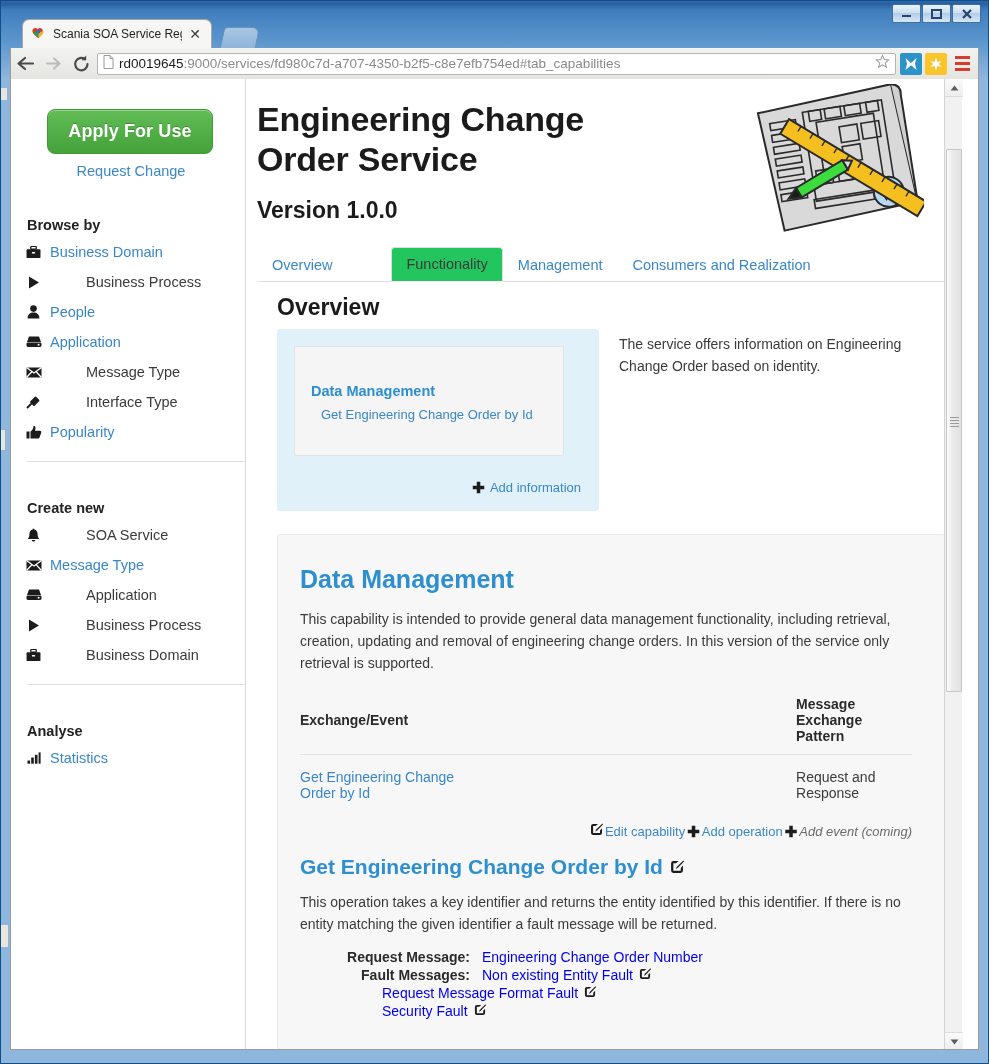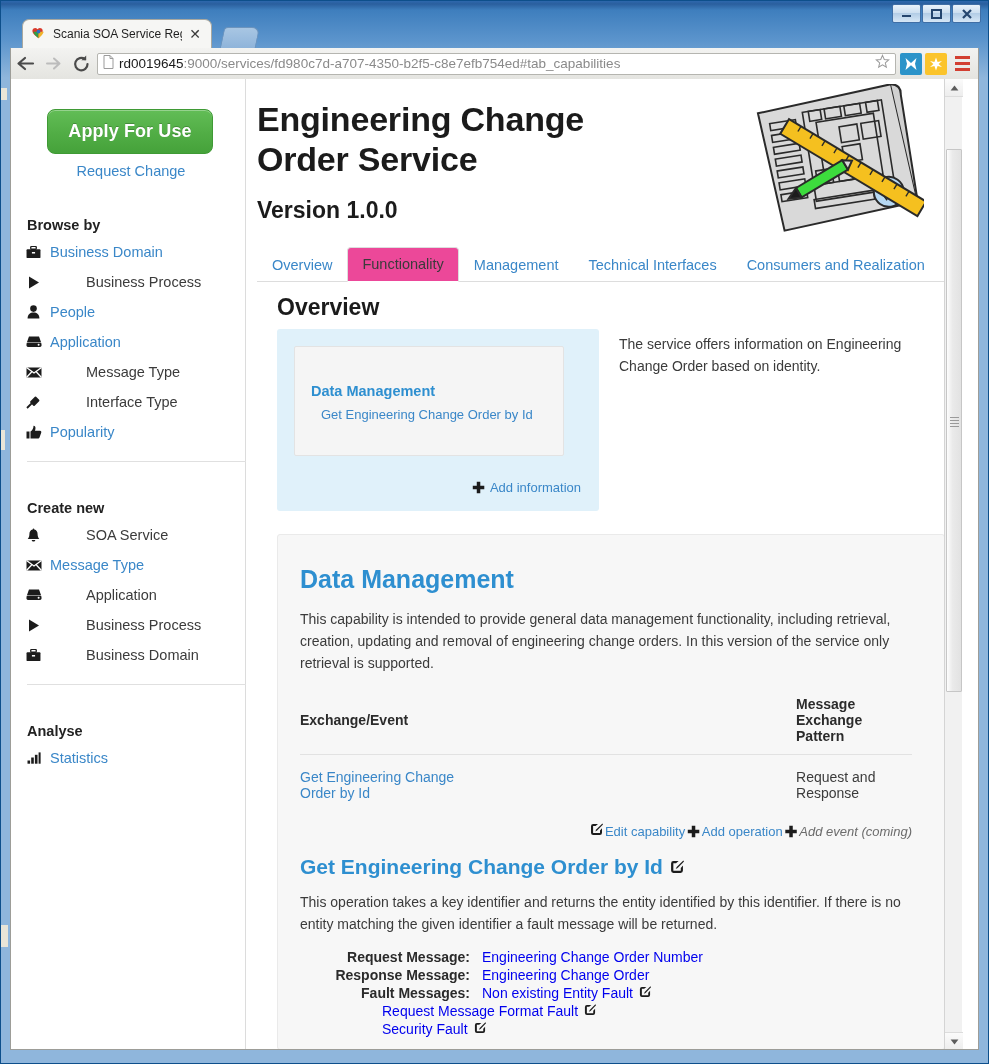--- a/index.html
+++ b/index.html
@@ -137,22 +137,22 @@
   #svc-title { font-size: 34px; font-weight: bold; color: #1b1b1b; line-height: 40px;
                margin-top: 20px; width: 420px; letter-spacing: -0.2px; }
   #svc-version { font-size: 23px; font-weight: bold; color: #1b1b1b; margin-top: 18px; }
   #svc-logo { position: absolute; right: 38px; top: 5px; width: 180px; height: 150px; }
 
   
   #tabs { position: absolute; left: 10px; top: 167px; width: 688px;
           border-bottom: 1px solid #dddddd; display: flex; align-items: flex-end; }
   .ptab { font-size: 14.5px; color: #3a87c8; padding: 8px 14px 9px;
           border: 1px solid transparent; border-bottom: none; position: relative; top: 1px; }
-  .ptab.active { color: #3b3b3b; background: #ec4899; border-color: #dddddd;
-                 border-radius: 4px 4px 0 0; border-bottom: 1px solid #fff; }
+  .ptab.active { color: #3b3b3b; background: #22c55e; border-color: #dddddd;
+                 border-radius: 4px 4px 0 0; border-bottom: 1px solid #fff; margin-left: 44px; }
 
   #overview-head { position: absolute; left: 30px; top: 215px; font-size: 23px; font-weight: bold; color: #1b1b1b; }
 
   
   #cap-panel { position: absolute; left: 30px; top: 250px; width: 322px; height: 182px;
                background: #e0f1fa; border-radius: 3px; }
   #cap-card { position: absolute; left: 17px; top: 17px; width: 270px; height: 110px;
               background: #f5f5f5; border: 1px solid #e3e3e3; border-radius: 2px; }
   #cap-card-title { position: absolute; left: 16px; top: 36px; font-size: 14.5px; font-weight: bold; color: #2e8fd0; }
   #cap-card-op { position: absolute; left: 26px; top: 60px; font-size: 13px; color: #3a87c8; }
@@ -475,21 +475,20 @@
                 <path d="M102 86 L110 91.5 L102 97 Z" fill="#d9d9d9" stroke="#2a2a2a" stroke-width="2"></path>
               </g>
             </g>
           </svg>
         </div>
 
         <div id="tabs">
           <div class="ptab">Overview</div>
           <div class="ptab active">Functionality</div>
           <div class="ptab">Management</div>
-          <div class="ptab">Technical Interfaces</div>
           <div class="ptab">Consumers and Realization</div>
         </div>
 
         <div id="overview-head">Overview</div>
 
         <div id="cap-panel">
           <div id="cap-card">
             <div id="cap-card-title">Data Management</div>
             <div id="cap-card-op">Get Engineering Change Order by Id</div>
           </div>
@@ -539,26 +538,20 @@
                   <path d="M12.4 0.4 L6.2 6.6 L5.3 8.4 L7.1 7.5 L13 1.4 Z" fill="#1c1c1c"></path>
                 </svg></span>
           </div>
           <div id="op-desc">This operation takes a key identifier and returns the entity identified by this identifier. If there is no entity matching the given identifier a fault message will be returned.</div>
 
           <div id="msg-block">
             <div class="msg-row">
               <div class="msg-label">Request Message:</div>
               <div class="msg-val">
                   <a href="#">Engineering Change Order Number</a>
-                </div>
-            </div>
-            <div class="msg-row">
-              <div class="msg-label">Response Message:</div>
-              <div class="msg-val">
-                  <a href="#">Engineering Change Order</a>
                 </div>
             </div>
             <div class="msg-row">
               <div class="msg-label">Fault Messages:</div>
               <div class="msg-val">
                 <a href="#">Non existing Entity Fault</a>
                 <span class="edit-ic"><svg width="12" height="12" viewBox="0 0 13 13">
                       <path d="M1 3.2 A2.2 2.2 0 0 1 3.2 1 H8 L5.6 3.1 H3.1 V10 H10 V7.4 L12 5.2 V9.8 A2.2 2.2 0 0 1 9.8 12 H3.2 A2.2 2.2 0 0 1 1 9.8 Z" fill="#1c1c1c"></path>
                       <path d="M12.4 0.4 L6.2 6.6 L5.3 8.4 L7.1 7.5 L13 1.4 Z" fill="#1c1c1c"></path>
                     </svg></span>

